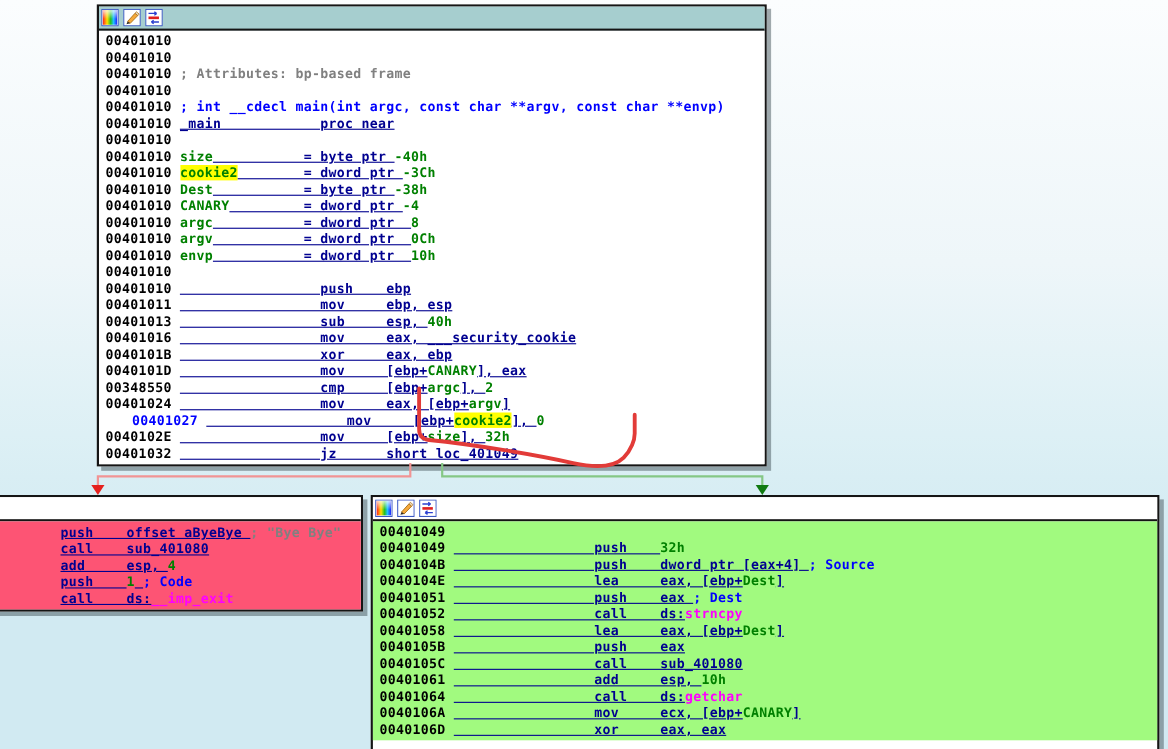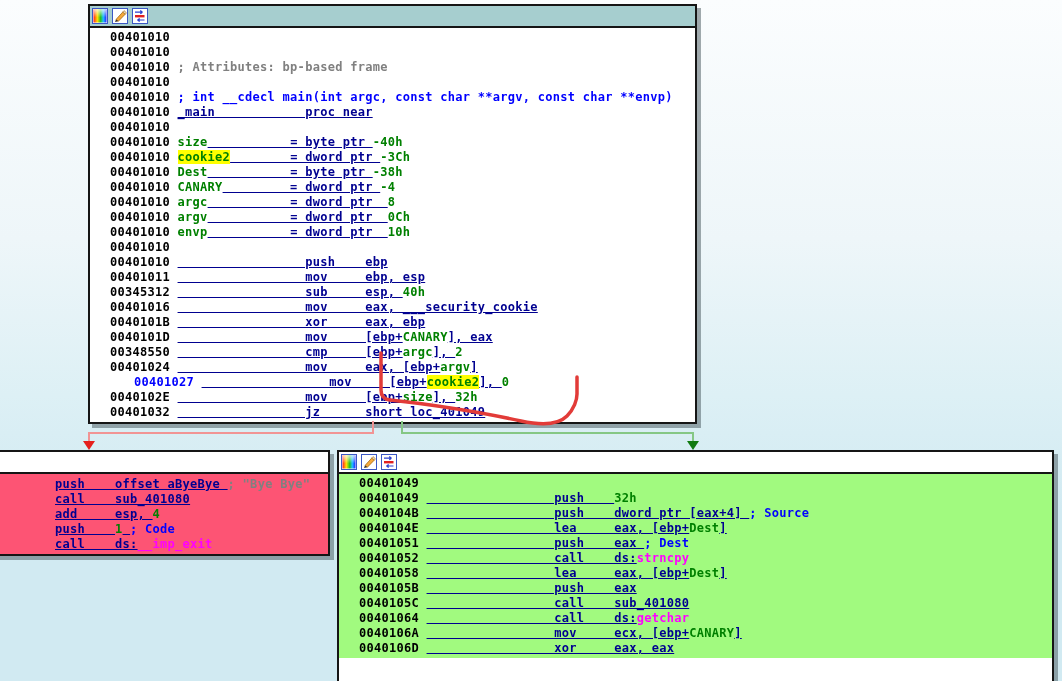--- a/index.html
+++ b/index.html
@@ -13,21 +13,21 @@
     border:2px solid #151515;
     box-shadow:4px 4px 0 rgba(70,85,92,.5);
     background:#fff;
   }
   .titlebar{
     height:20px;border-bottom:2px solid #151515;background:#fff;
     display:flex;align-items:center;gap:4px;padding:0 2px;
   }
   .node-main .titlebar{background:var(--title_teal);}
   .icon{width:16px;height:16px;display:inline-block;line-height:0;}
-  .body{padding:2px 0 2px 20px;background:#fff;}
+  .body{padding:2px 0 2px 6px;background:#fff;}
   .node-exit .body{background:var(--node_red);padding-left:197px;padding-top:3px;}
   .node-ok .body{background:var(--node_green);}
   .line{
     white-space:pre;
     font:700 12px/15px "DejaVu Sans Mono", monospace;
     letter-spacing:0.28px;
   }
   .seg-addr{color:var(--addr);}
   .seg-kw{color:var(--kw);text-decoration:underline;}
   .seg-num{color:var(--num);}
@@ -100,21 +100,21 @@
         <div class="line"><span class="seg-addr">00401010 </span><span class="seg-var">size</span><span class="seg-kw">           = byte ptr </span><span class="seg-num">-40h</span></div>
         <div class="line"><span class="seg-addr">00401010 </span><span class="seg-hl">cookie2</span><span class="seg-kw">        = dword ptr </span><span class="seg-num">-3Ch</span></div>
         <div class="line"><span class="seg-addr">00401010 </span><span class="seg-var">Dest</span><span class="seg-kw">           = byte ptr </span><span class="seg-num">-38h</span></div>
         <div class="line"><span class="seg-addr">00401010 </span><span class="seg-var">CANARY</span><span class="seg-kw">         = dword ptr </span><span class="seg-num">-4</span></div>
         <div class="line"><span class="seg-addr">00401010 </span><span class="seg-var">argc</span><span class="seg-kw">           = dword ptr  </span><span class="seg-num">8</span></div>
         <div class="line"><span class="seg-addr">00401010 </span><span class="seg-var">argv</span><span class="seg-kw">           = dword ptr  </span><span class="seg-num">0Ch</span></div>
         <div class="line"><span class="seg-addr">00401010 </span><span class="seg-var">envp</span><span class="seg-kw">           = dword ptr  </span><span class="seg-num">10h</span></div>
         <div class="line"><span class="seg-addr">00401010</span></div>
         <div class="line"><span class="seg-addr">00401010 </span><span class="seg-kw">                 push    ebp</span></div>
         <div class="line"><span class="seg-addr">00401011 </span><span class="seg-kw">                 mov     ebp, esp</span></div>
-        <div class="line"><span class="seg-addr">00345312 </span><span class="seg-kw">                 sub     esp, </span><span class="seg-num">40h</span></div>
+        <div class="line"><span class="seg-addr">00401013 </span><span class="seg-kw">                 sub     esp, </span><span class="seg-num">40h</span></div>
         <div class="line"><span class="seg-addr">00401016 </span><span class="seg-kw">                 mov     eax, ___security_cookie</span></div>
         <div class="line"><span class="seg-addr">0040101B </span><span class="seg-kw">                 xor     eax, ebp</span></div>
         <div class="line"><span class="seg-addr">0040101D </span><span class="seg-kw">                 mov     [ebp+</span><span class="seg-var">CANARY</span><span class="seg-kw">], eax</span></div>
         <div class="line"><span class="seg-addr">00348550 </span><span class="seg-kw">                 cmp     [ebp+</span><span class="seg-var">argc</span><span class="seg-kw">], </span><span class="seg-num">2</span></div>
         <div class="line"><span class="seg-addr">00401024 </span><span class="seg-kw">                 mov     eax, [ebp+</span><span class="seg-var">argv</span><span class="seg-kw">]</span></div>
         <div class="line"><span class="seg-cur">00401027 </span><span class="seg-kw">                 mov     [ebp+</span><span class="seg-hl">cookie2</span><span class="seg-kw">], </span><span class="seg-num">0</span></div>
         <div class="line"><span class="seg-addr">0040102E </span><span class="seg-kw">                 mov     [ebp+</span><span class="seg-var">size</span><span class="seg-kw">], </span><span class="seg-num">32h</span></div>
         <div class="line"><span class="seg-addr">00401032 </span><span class="seg-kw">                 jz      short loc_401049</span></div>
       </div>
   </div>
@@ -159,20 +159,21 @@
     <div class="body">
         <div class="line"><span class="seg-addr">00401049</span></div>
         <div class="line"><span class="seg-addr">00401049 </span><span class="seg-kw">                 push    </span><span class="seg-num">32h</span></div>
         <div class="line"><span class="seg-addr">0040104B </span><span class="seg-kw">                 push    dword ptr [eax+4] </span><span class="seg-cmtb">; Source</span></div>
         <div class="line"><span class="seg-addr">0040104E </span><span class="seg-kw">                 lea     eax, [ebp+</span><span class="seg-var">Dest</span><span class="seg-kw">]</span></div>
         <div class="line"><span class="seg-addr">00401051 </span><span class="seg-kw">                 push    eax </span><span class="seg-cmtb">; Dest</span></div>
         <div class="line"><span class="seg-addr">00401052 </span><span class="seg-kw">                 call    ds:</span><span class="seg-imp">strncpy</span></div>
         <div class="line"><span class="seg-addr">00401058 </span><span class="seg-kw">                 lea     eax, [ebp+</span><span class="seg-var">Dest</span><span class="seg-kw">]</span></div>
         <div class="line"><span class="seg-addr">0040105B </span><span class="seg-kw">                 push    eax</span></div>
         <div class="line"><span class="seg-addr">0040105C </span><span class="seg-kw">                 call    sub_401080</span></div>
+        <div class="line"><span class="seg-addr">00401061 </span><span class="seg-kw">                 add     esp, </span><span class="seg-num">10h</span></div>
         <div class="line"><span class="seg-addr">00401064 </span><span class="seg-kw">                 call    ds:</span><span class="seg-imp">getchar</span></div>
         <div class="line"><span class="seg-addr">0040106A </span><span class="seg-kw">                 mov     ecx, [ebp+</span><span class="seg-var">CANARY</span><span class="seg-kw">]</span></div>
         <div class="line"><span class="seg-addr">0040106D </span><span class="seg-kw">                 xor     eax, eax</span></div>
       </div>
   </div>
 
   <svg class="overlay" width="1062" height="681">
     <polyline points="373,421 373,433 89,433 89,441" fill="none" stroke-width="2" stroke="#f19494"></polyline>
     <polygon points="83,441 95,441 89,450" fill="#e5201d"></polygon>
     <polyline points="402,421 402,433 693,433 693,441" fill="none" stroke-width="2" stroke="#85c785"></polyline>

